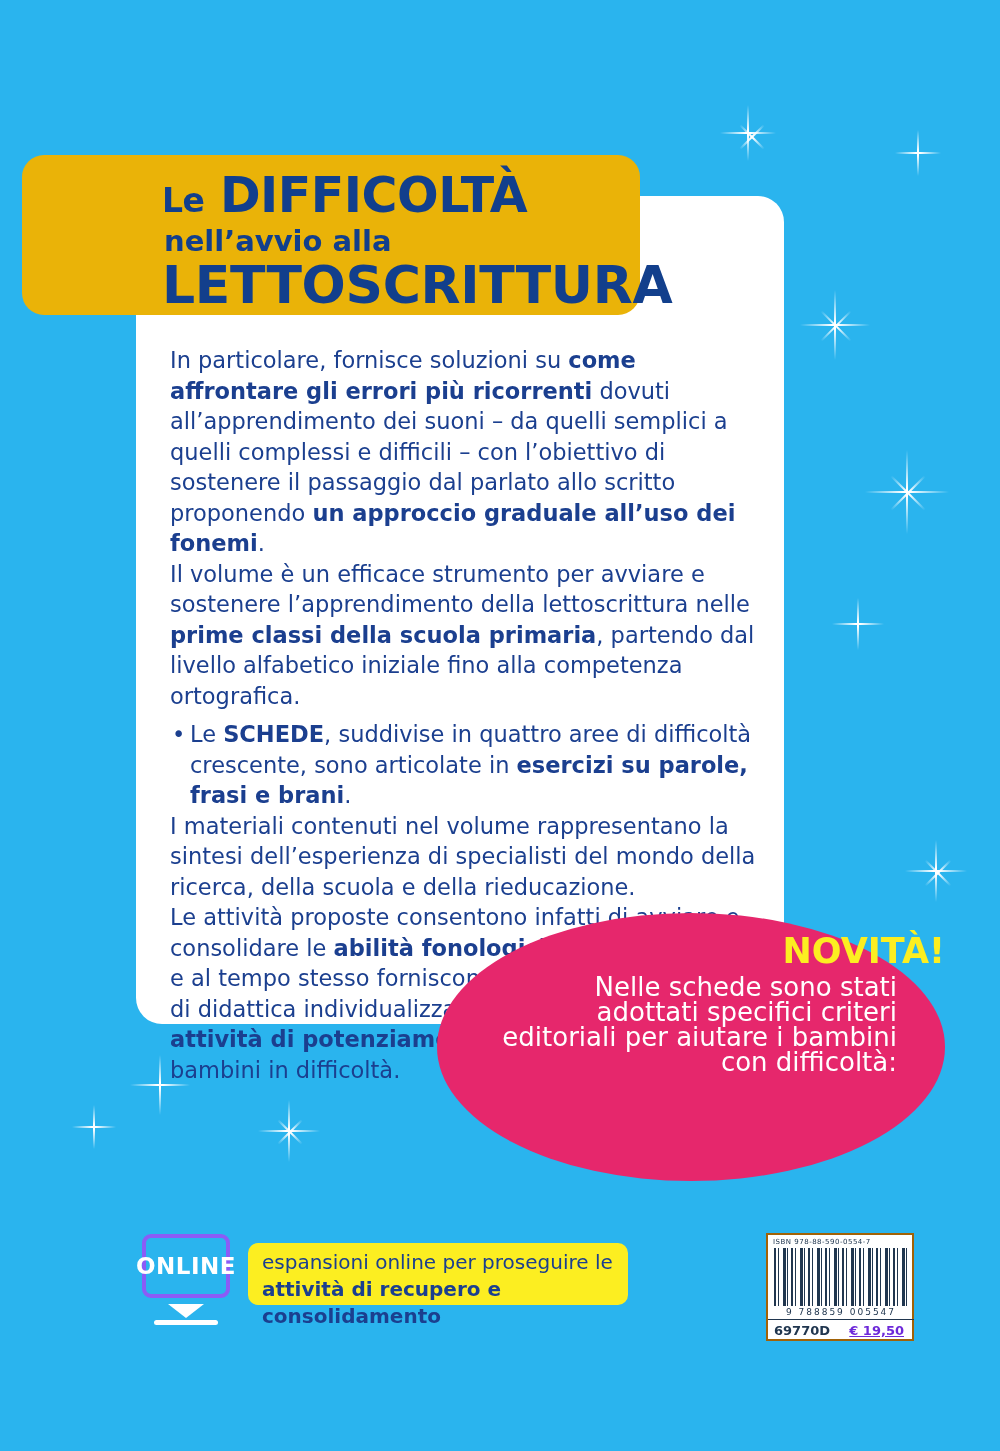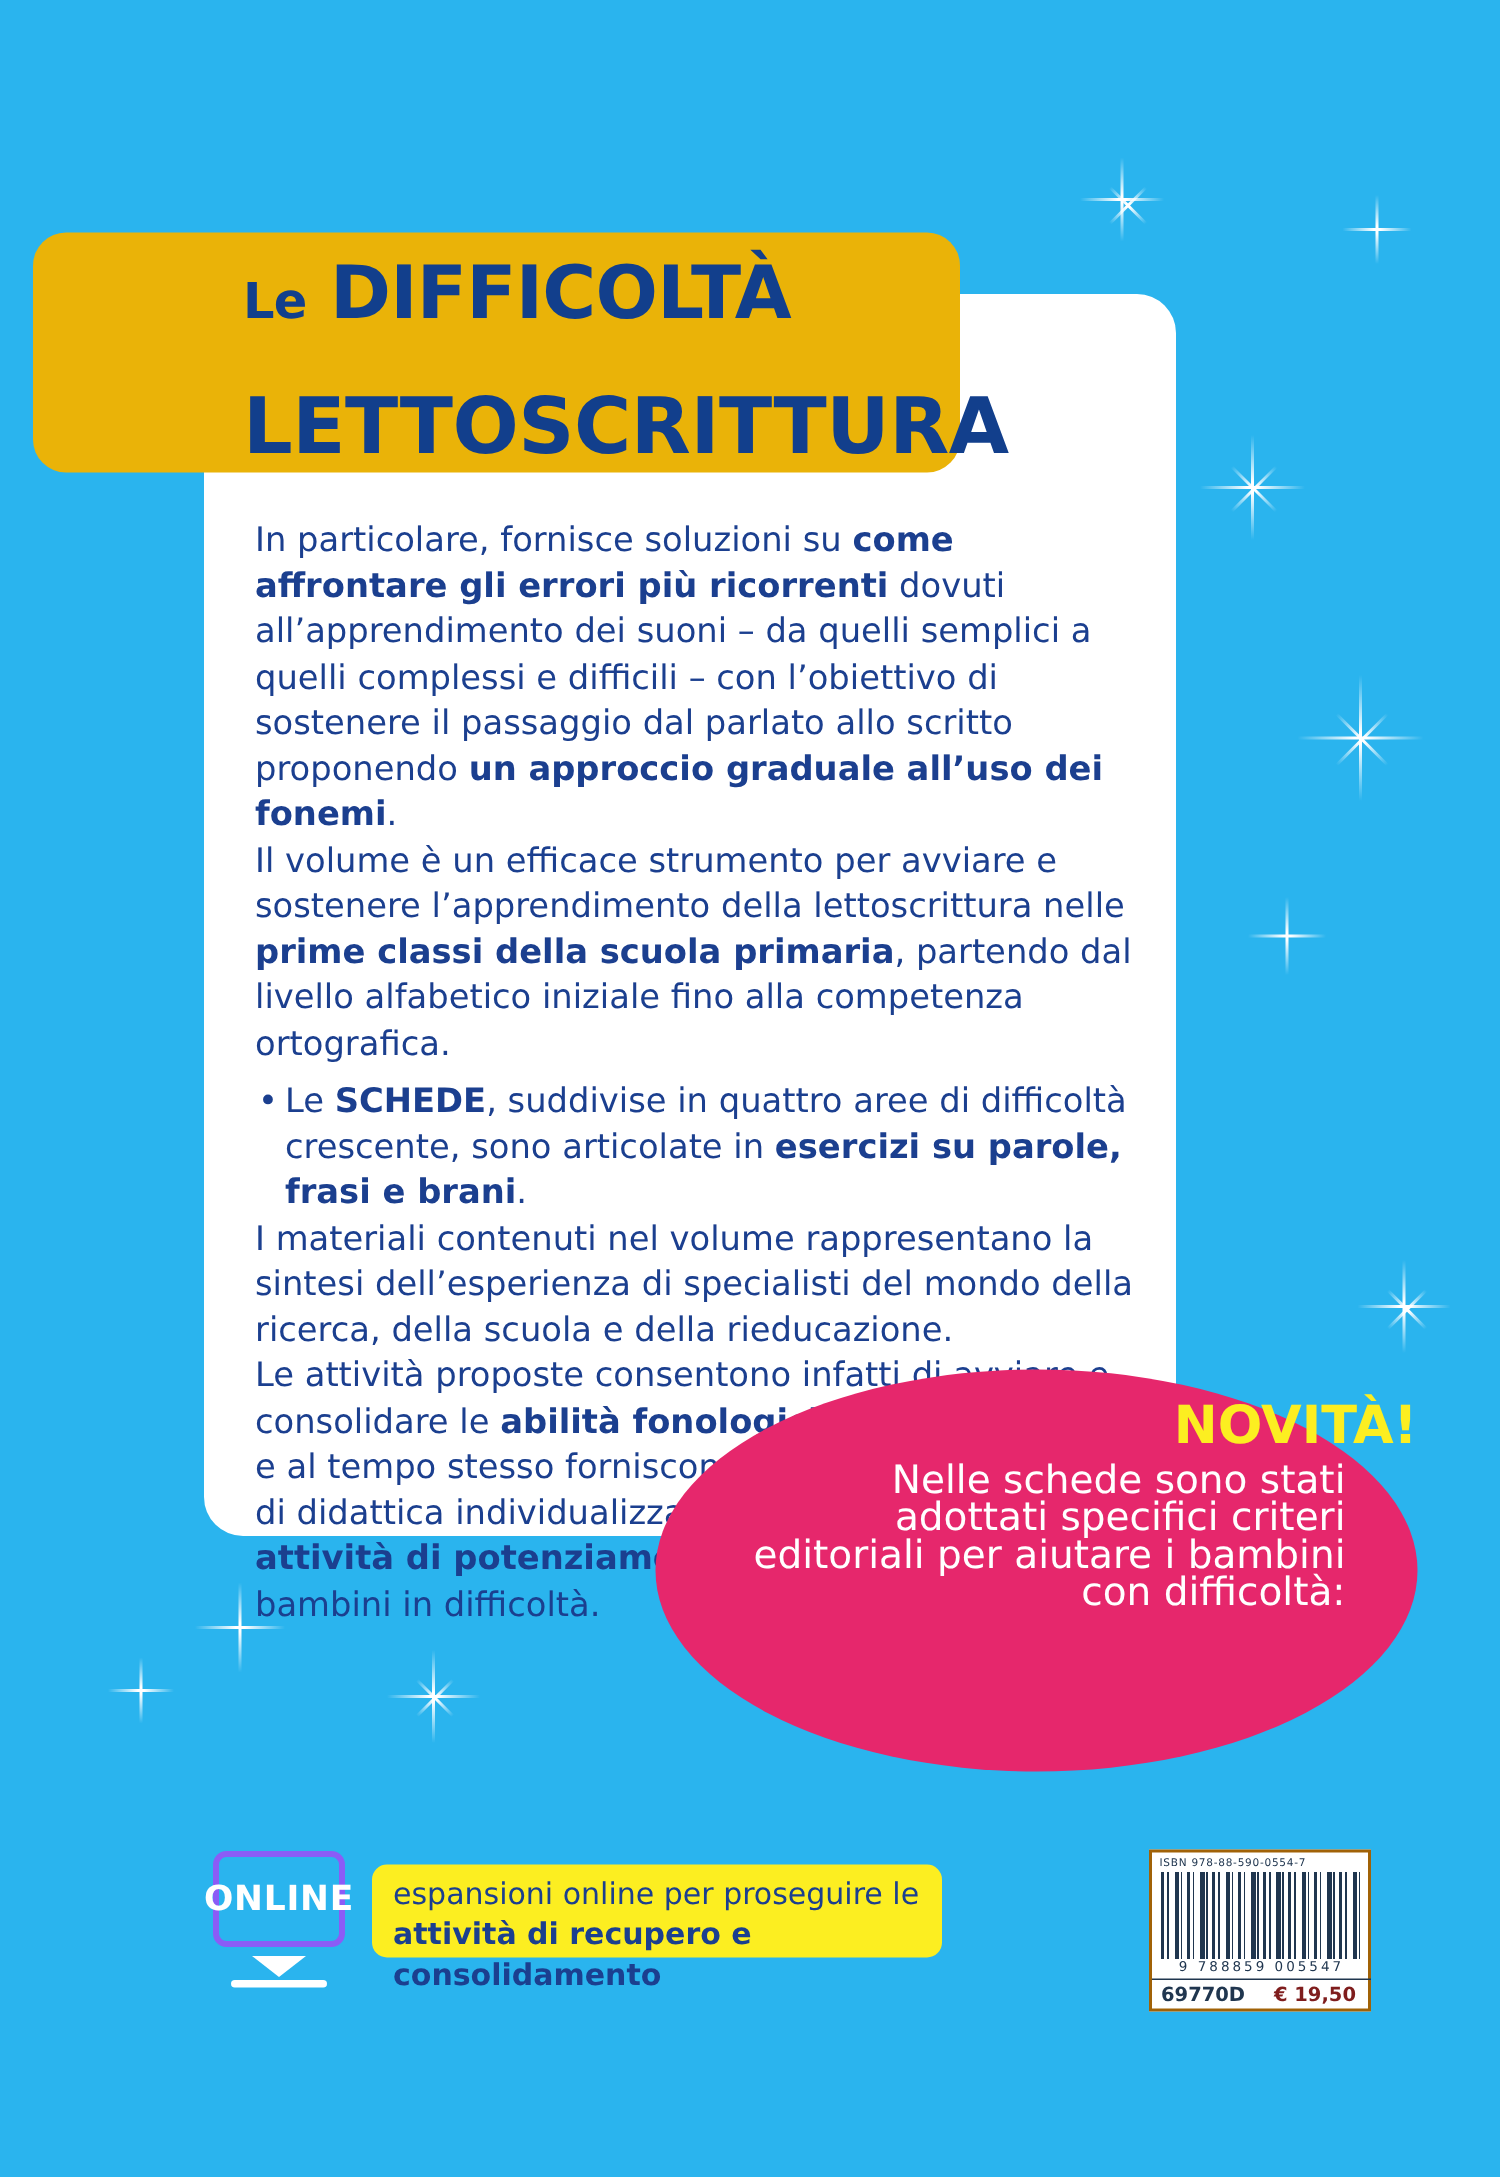--- a/index.html
+++ b/index.html
@@ -284,22 +284,23 @@
     top: 88px;
     font-size: 13px;
     color: #20364f;
     font-weight: 700;
   }
   .barcode-price {
     position: absolute;
     right: 8px;
     top: 88px;
     font-size: 13px;
-    color: #7f1d1d;
-    font-weight: 700;
+    color: #6d28d9;
+    font-weight: 700;
+    text-decoration: underline;
   }
 </style>
 </head>
 <body>
 
 <div id="page">
   <div class="cover"></div>
 
   <div class="spark" style="left:720px; top:105px; width:56px; height:56px;">
       <i></i>
@@ -358,20 +359,21 @@
       <u></u>
     </div>
 
   <div class="panel"></div>
 
   <div class="titleblock">
     <div class="title-line1">
       <span class="le">Le</span>
       <span class="big">DIFFICOLTÀ</span>
     </div>
+    <div class="title-line2">nell’avvio alla</div>
     <div class="title-line3">LETTOSCRITTURA</div>
   </div>
 
   <div class="copy">
     <p>
       <span>In particolare, fornisce soluzioni su </span><b>come affrontare gli errori più ricorrenti</b><span> dovuti all’apprendimento dei suoni – da quelli semplici a quelli complessi e difficili – con l’obiettivo di sostenere il passaggio dal parlato allo scritto proponendo </span><b>un approccio graduale all’uso dei fonemi</b><span>.</span>
     </p>
     <p>
       <span>Il volume è un efficace strumento per avviare e sostenere l’apprendimento della lettoscrittura nelle </span><b>prime classi della scuola primaria</b><span>, partendo dal livello alfabetico iniziale fino alla competenza ortografica.</span>
     </p>

